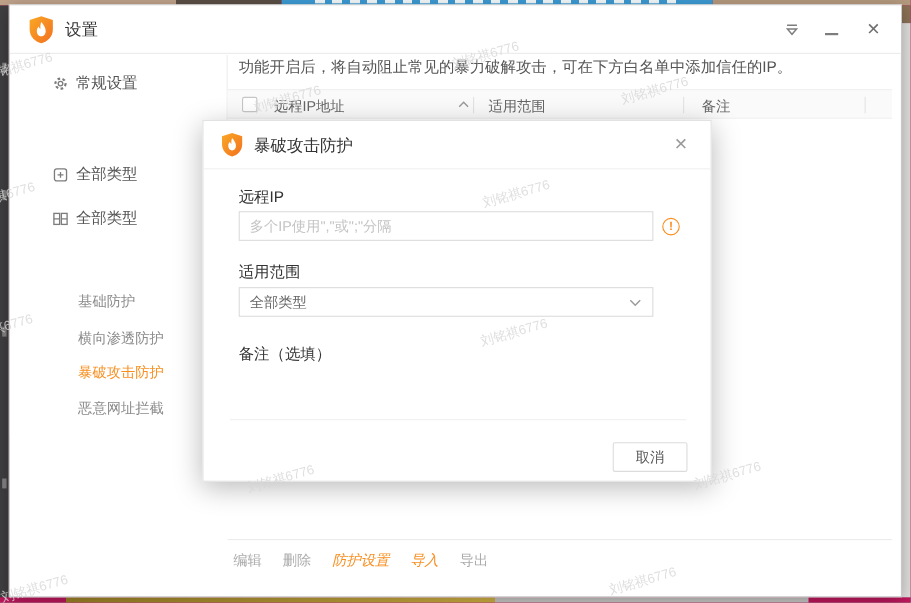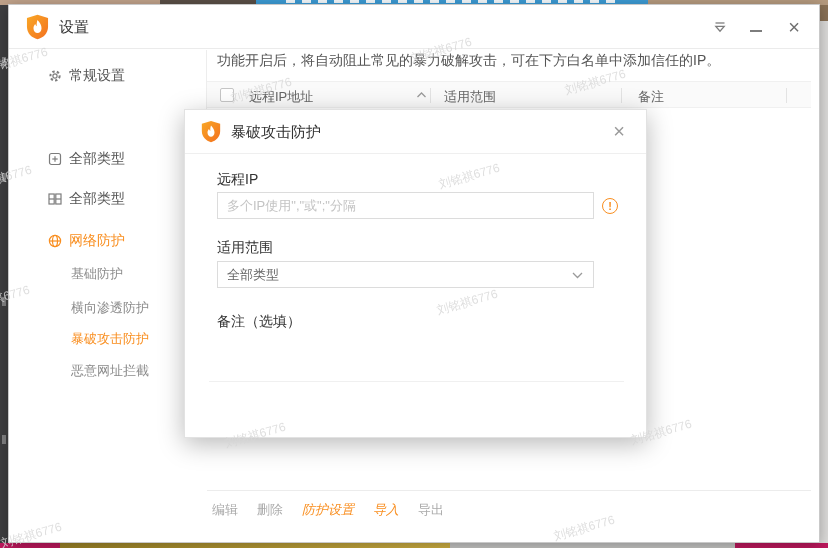--- a/index.html
+++ b/index.html
@@ -155,28 +155,20 @@
       </div>
       <div class="side-item" style="top:139px">
         <svg class="icn" viewBox="0 0 16 16" fill="none" stroke="#7c7c7c" stroke-width="1.2">
           <rect x="2" y="3" width="5.2" height="10"></rect>
             <rect x="8.8" y="3" width="5.2" height="10"></rect>
           <line x1="2" y1="8" x2="7.2" y2="8"></line>
             <line x1="8.8" y1="8" x2="14" y2="8"></line>
         </svg>
         <span class="lbl">全部类型</span>
       </div>
-      <div class="side-item active" style="top:181px">
-        <svg class="icn" viewBox="0 0 16 16" fill="none" stroke="#f98e1f" stroke-width="1.2">
-          <circle cx="8" cy="8" r="5.6"></circle>
-            <ellipse cx="8" cy="8" rx="2.5" ry="5.6"></ellipse>
-            <line x1="2.4" y1="8" x2="13.6" y2="8"></line>
-        </svg>
-        <span class="lbl">网络防护</span>
-      </div>
       <div class="side-item sub" style="top:248px">
         <span class="lbl">横向渗透防护</span>
       </div>
       <div class="side-item sub" style="top:214px">
         <span class="lbl">基础防护</span>
       </div>
       <div class="side-item sub active" style="top:279px">
         <span class="lbl">暴破攻击防护</span>
       </div>
       <div class="side-item sub" style="top:311px">
@@ -232,20 +224,21 @@
       <div class="select">
         <span>全部类型</span>
         <svg width="11" height="7" viewBox="0 0 11 7" fill="none" stroke="#9a9a9a" stroke-width="1.3">
           <polyline points="1,1 5.5,5.5 10,1"></polyline>
         </svg>
       </div>
 
       <span class="fld-label" style="top:203px">备注（选填）</span>
 
       <div class="dlg-sep"></div>
+      <div class="btn btn-cancel">取消</div>
     </div>
 
   </div>
 
   <span class="wm" style="left:-14px; top:52px">刘铭祺6776</span>
   <span class="wm" style="left:-30px; top:170px">刘铭祺6776</span>
   <span class="wm" style="left:-32px; top:290px">刘铭祺6776</span>
   <span class="wm" style="left:230px; top:82px">刘铭祺6776</span>
   <span class="wm" style="left:410px; top:42px">刘铭祺6776</span>
   <span class="wm" style="left:564px; top:74px">刘铭祺6776</span>

